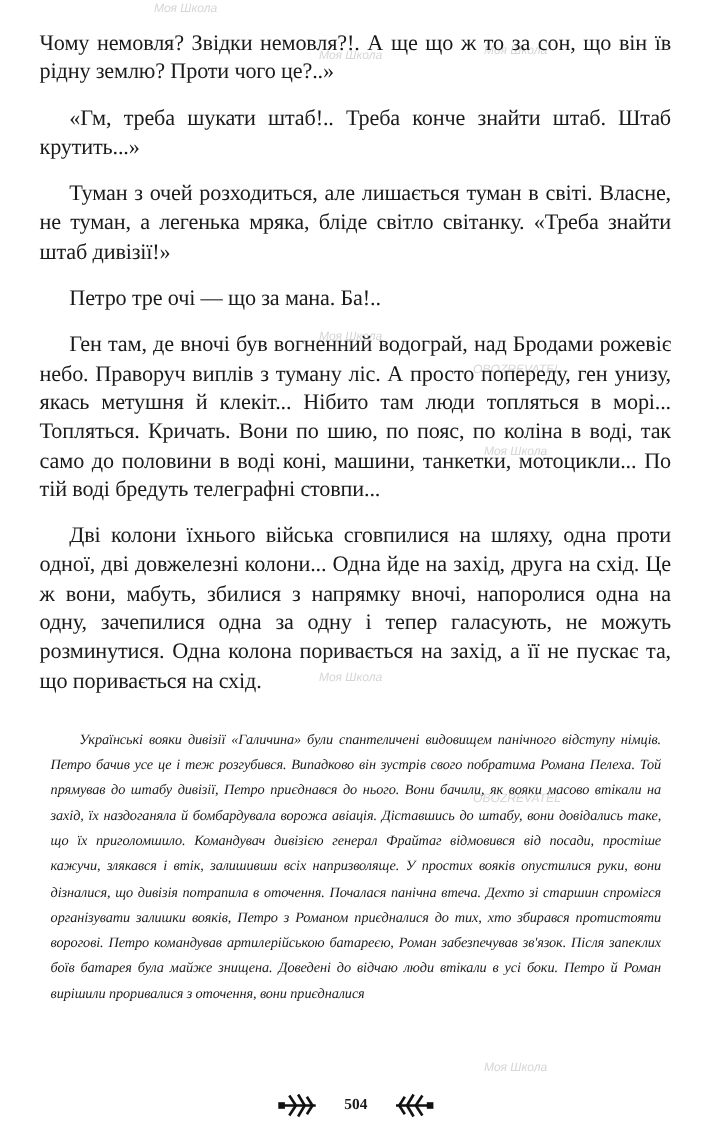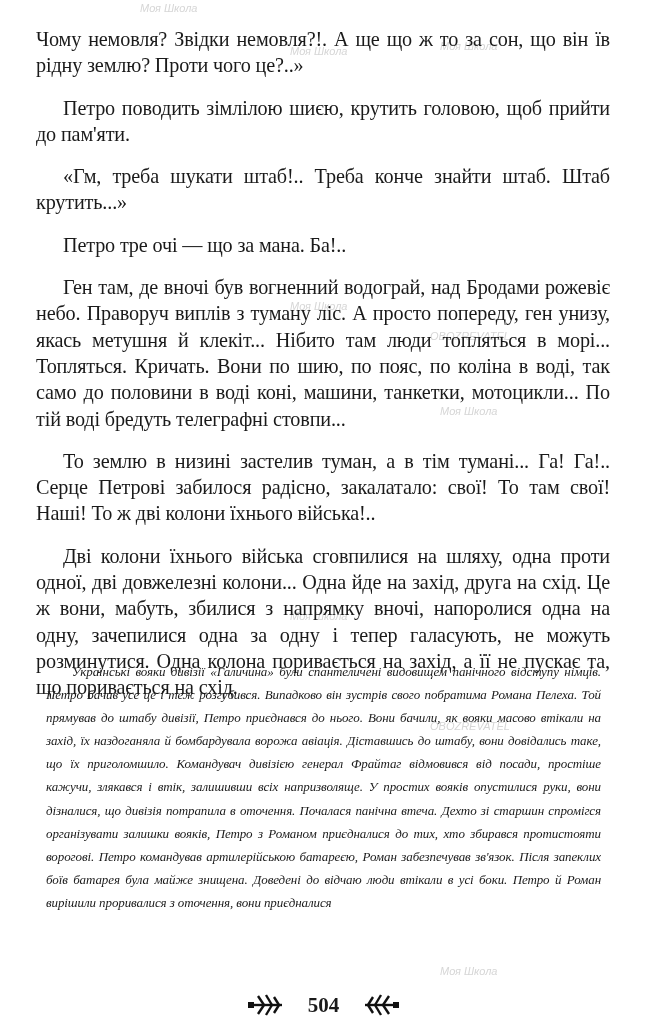--- a/index.html
+++ b/index.html
@@ -14,21 +14,21 @@
   .main p.ind { text-indent:27px; }
   .summary {
     position:absolute; left:46px; top:660px; width:555px;
     font-family:"Liberation Serif", serif; font-style:italic; font-size:13px; line-height:23.1px;
     text-align:justify; letter-spacing:-0.1px;
   }
   .summary p { margin:0; text-indent:26px; }
   .footer {
     position:absolute; left:0; top:988px; width:647px; height:34px;
     display:flex; justify-content:center; align-items:center; gap:22px;
-    font-family:"Liberation Serif", serif; font-weight:bold; font-size:21px;
+    font-family:"Liberation Serif", serif; font-weight:bold; font-size:14px;
   }
   .orn { width:40px; height:26px; }
   .wm {
     position:absolute; font-family:"Liberation Sans", sans-serif; font-size:11px; font-style:italic;
     color:#d6d6d6; pointer-events:none; white-space:nowrap;
   }
 </style>
 </head>
 <body>
 
@@ -39,25 +39,24 @@
   <div class="wm" style="left:440px;top:40px;">Моя Школа</div>
   <div class="wm" style="left:290px;top:300px;">Моя Школа</div>
   <div class="wm" style="left:440px;top:405px;">Моя Школа</div>
   <div class="wm" style="left:290px;top:610px;">Моя Школа</div>
   <div class="wm" style="left:440px;top:965px;">Моя Школа</div>
   <div class="wm" style="left:430px;top:330px;">OBOZREVATEL</div>
   <div class="wm" style="left:430px;top:720px;">OBOZREVATEL</div>
 
   <div class="main">
     <p>Чому немовля? Звідки немовля?!. А ще що ж то за сон, що він їв рідну землю? Проти чого це?..»</p>
-    <p class="ind">Петро поводить зімлілою шиєю, крутить головою, щоб прийти до пам'яти.</p>
     <p class="ind">«Гм, треба шукати штаб!.. Треба конче знайти штаб. Штаб крутить...»</p>
+    <p class="ind">Туман з очей розходиться, але лишається туман в світі. Власне, не туман, а легенька мряка, бліде світло світанку. «Треба знайти штаб дивізії!»</p>
     <p class="ind">Петро тре очі — що за мана. Ба!..</p>
     <p class="ind">Ген там, де вночі був вогненний водограй, над Бродами рожевіє небо. Праворуч виплів з туману ліс. А просто попереду, ген унизу, якась метушня й клекіт... Нібито там люди топляться в морі... Топляться. Кричать. Вони по шию, по пояс, по коліна в воді, так само до половини в воді коні, машини, танкетки, мотоцикли... По тій воді бредуть телеграфні стовпи...</p>
-    <p class="ind">То землю в низині застелив туман, а в тім тумані... Га! Га!.. Серце Петрові забилося радісно, закалатало: свої! То там свої! Наші! То ж дві колони їхнього війська!..</p>
     <p class="ind">Дві колони їхнього війська сговпилися на шляху, одна проти одної, дві довжелезні колони... Одна йде на захід, друга на схід. Це ж вони, мабуть, збилися з напрямку вночі, напоролися одна на одну, зачепилися одна за одну і тепер галасують, не можуть розминутися. Одна колона поривається на захід, а її не пускає та, що поривається на схід.</p>
   </div>
 
   <div class="summary">
     <p>Українські вояки дивізії «Галичина» були спантеличені видовищем панічного відступу німців. Петро бачив усе це і теж розгубився. Випадково він зустрів свого побратима Романа Пелеха. Той прямував до штабу дивізії, Петро приєднався до нього. Вони бачили, як вояки масово втікали на захід, їх наздоганяла й бомбардувала ворожа авіація. Діставшись до штабу, вони довідались таке, що їх приголомшило. Командувач дивізією генерал Фрайтаг відмовився від посади, простіше кажучи, злякався і втік, залишивши всіх напризволяще. У простих вояків опустилися руки, вони дізналися, що дивізія потрапила в оточення. Почалася панічна втеча. Дехто зі старшин спромігся організувати залишки вояків, Петро з Романом приєдналися до тих, хто збирався протистояти ворогові. Петро командував артилерійською батареєю, Роман забезпечував зв'язок. Після запеклих боїв батарея була майже знищена. Доведені до відчаю люди втікали в усі боки. Петро й Роман вирішили проривалися з оточення, вони приєдналися</p>
   </div>
 
   <div class="footer">
     <svg class="orn" viewBox="0 0 40 26">
       <g stroke="#111" stroke-width="2.4" fill="none">

